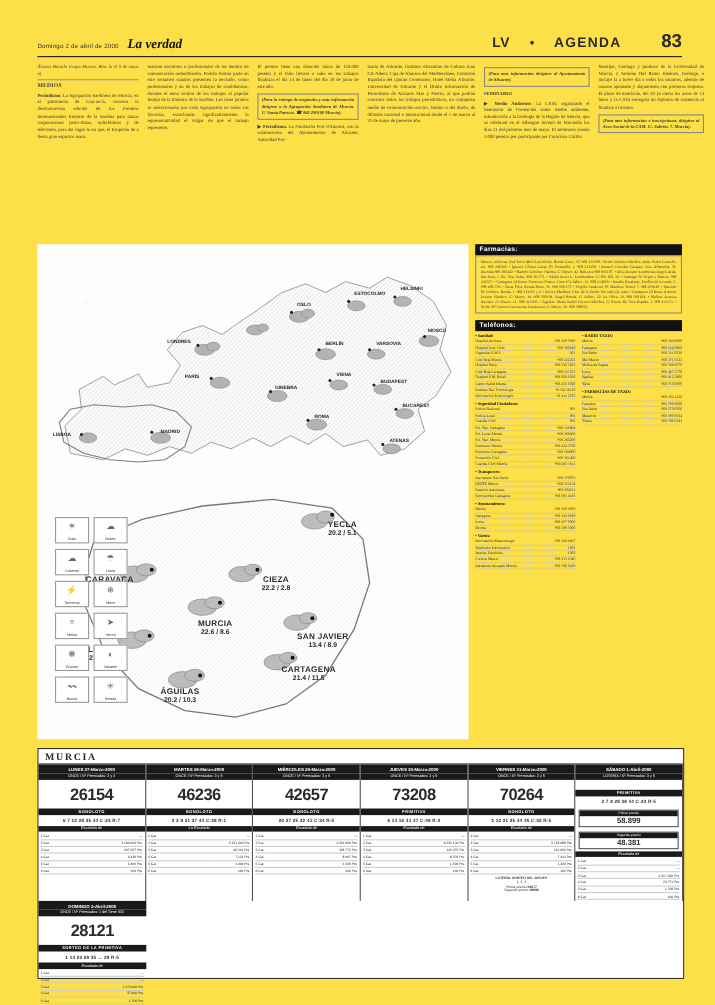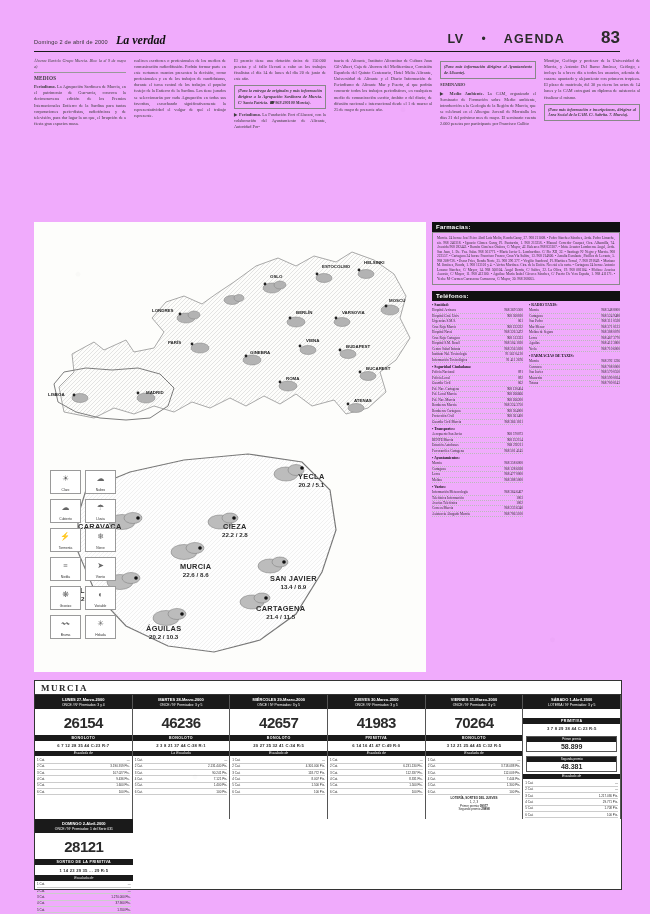--- a/index.html
+++ b/index.html
@@ -11,21 +11,21 @@
     width: 650px;
     height: 914px;
     font-family: "Liberation Serif", serif;
     color: #2b2b2b;
     overflow: hidden;
     position: relative;
   }
   .page {
     position: absolute;
     inset: 0;
-    background: #f0abfc;
+    background: #fde047;
   }
   
   .page::before {
     content: "";
     position: absolute;
     inset: 0;
     pointer-events: none;
     background:
       radial-gradient(circle at 12% 30%, rgba(0,0,0,0.025) 0 2px, transparent 3px),
       radial-gradient(circle at 62% 12%, rgba(0,0,0,0.02) 0 2px, transparent 3px),
@@ -476,21 +476,21 @@
 
     <div>
       <span class="bigcity" style="left:264px;top:250px">
         <b class="nm">YECLA</b>
         <b class="tm">20.2 / 5.1</b>
       </span>
       <span class="bigcity" style="left:44px;top:300px">
         <b class="nm">CARAVACA</b>
         <b class="tm">18.2 / 1.5</b>
       </span>
-      <span class="bigcity" style="left:188px;top:300px">
+      <span class="bigcity" style="left:204px;top:300px">
         <b class="nm">CIEZA</b>
         <b class="tm">22.2 / 2.8</b>
       </span>
       <span class="bigcity" style="left:146px;top:340px">
         <b class="nm">MURCIA</b>
         <b class="tm">22.6 / 8.6</b>
       </span>
       <span class="bigcity" style="left:236px;top:352px">
         <b class="nm">SAN JAVIER</b>
         <b class="tm">13.4 / 8.9</b>
@@ -891,21 +891,21 @@
             </div>
             <div class="r">
               <span>6 Cat.</span>
               <span>100 Pts.</span>
             </div>
           </div>
         </div>
         <div class="sorteo">
           <div class="s-head">JUEVES 30-Marzo-2000</div>
           <div class="s-sub">ONCE / Nº Premiados: 3 y 5</div>
-          <div class="s-num">41983</div>
+          <div class="s-num">73208</div>
           <div class="s-gamebar">PRIMITIVA</div>
           <div class="s-balls">6  14  16  41  47  C:49  R:0</div>
           <div class="s-escbar">Escalada de</div>
           <div class="s-table">
             <div class="r">
               <span>1 Cat.</span>
               <span>—</span>
             </div>
             <div class="r">
               <span>2 Cat.</span>

